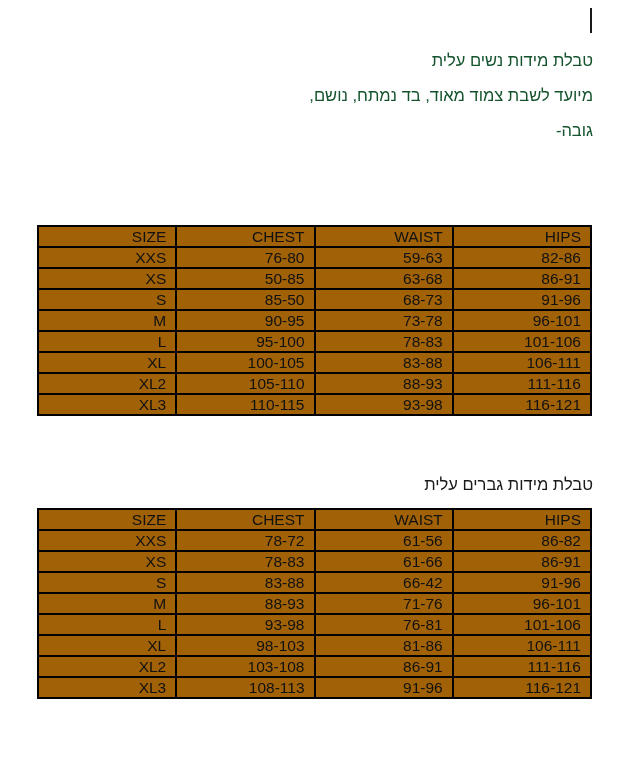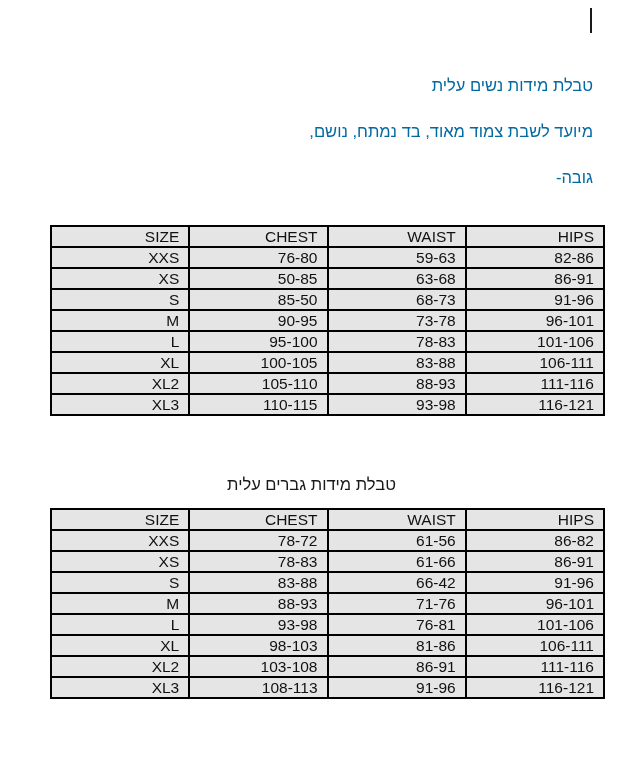--- a/index.html
+++ b/index.html
@@ -28,50 +28,49 @@
     top: 50px;
     right: 36px;
     left: 30px;
     text-align: right;
     direction: rtl;
   }
   .intro p {
     font-size: 16.5px;
     line-height: 21px;
     margin-bottom: 14px;
-    color: #0369a1;
-    margin-top: 25px;
+    color: #14532d;
   }
   .size-table {
     position: absolute;
-    left: 50px;
+    left: 37px;
     width: 555px;
     border-collapse: collapse;
     table-layout: fixed;
-    background: #e5e5e5;
+    background: #a16207;
   }
   .size-table.women { top: 225px; }
   .size-table.men   { top: 508px; }
   .size-table th, .size-table td {
     border: 2px solid #000000;
     height: 21px;
     font-size: 15.5px;
     font-weight: normal;
     text-align: right;
     padding: 0 9px 0 2px;
     white-space: nowrap;
     color: #111111;
     direction: ltr;
   }
   .men-title {
     position: absolute;
     top: 474px;
     right: 36px;
     left: 30px;
-    text-align: center;
+    text-align: right;
     direction: rtl;
     font-size: 16.5px;
     line-height: 21px;
     font-weight: normal;
     color: #1a1a1a;
   }
 </style>
 </head>
 <body>
 

